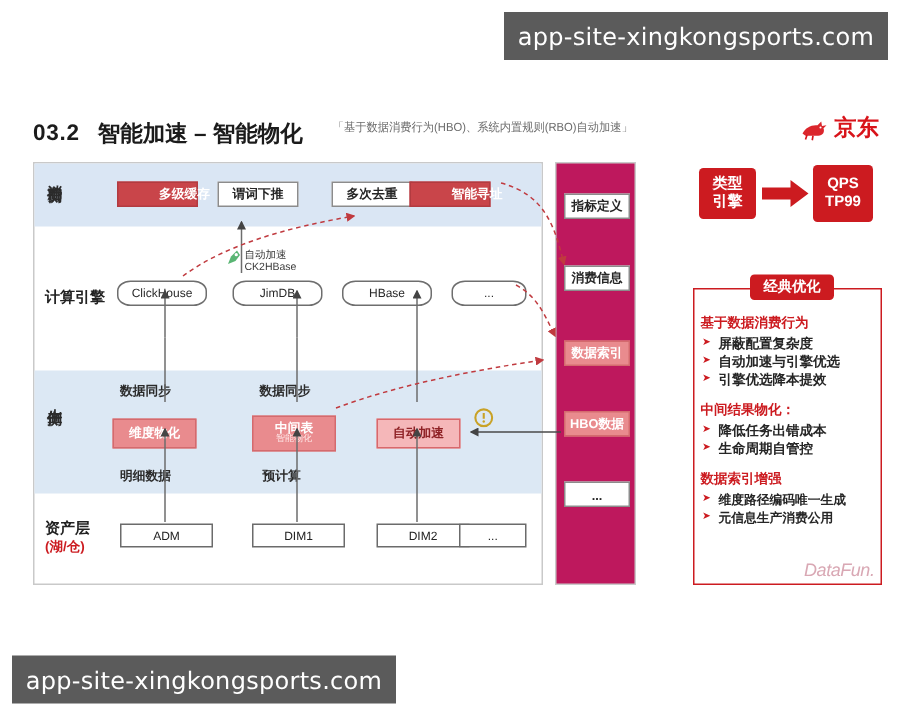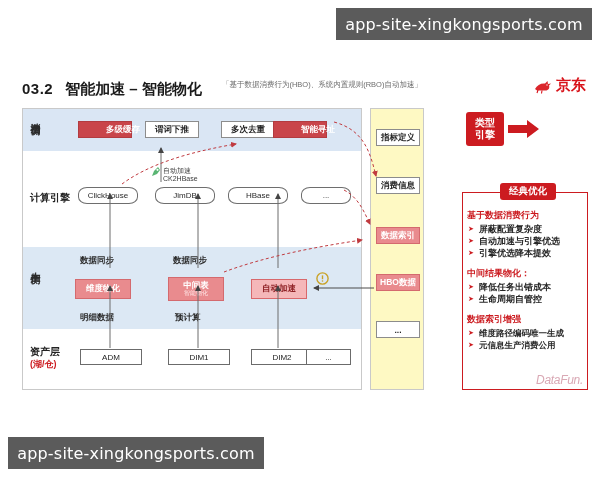--- a/index.html
+++ b/index.html
@@ -139,21 +139,21 @@
 
   .smalltxt {
     position: absolute; font-size: 8.5px; font-weight: bold; color: #2b2b2b;
     white-space: nowrap;
   }
 
   
   .midcol {
     position: absolute; left: 356px; top: 36px;
     width: 54px; height: 282px;
-    border: 1px solid #c9c9c9; box-sizing: border-box; background: #fef9c3;
+    border: 1px solid #c9c9c9; box-sizing: border-box; background: #be185d;
   }
   .midchip {
     position: absolute; left: 5px; width: 44px; height: 17px;
     box-sizing: border-box;
     display: flex; align-items: center; justify-content: center;
     font-size: 8.5px; font-weight: bold; white-space: nowrap;
   }
 
   
   .rbox {
@@ -347,20 +347,24 @@
 
   <div class="rbox" style="left:452px; top:40px; width:38px; height:34px; flex-direction:column;">
     <span>类型</span>
     <span>引擎</span>
   </div>
 
   <svg style="position:absolute; left:494px; top:48px; width:32px; height:18px;" viewBox="0 0 32 18">
     <path d="M0 5 L19 5 L19 0 L31 9 L19 18 L19 13 L0 13 Z" fill="#cc1b20"></path>
   </svg>
 
+  <div class="rbox" style="left:528px; top:38px; width:40px; height:38px; flex-direction:column;">
+    <span>QPS</span>
+    <span>TP99</span>
+  </div>
 
   <div class="opt-panel">
     <div class="opt-group" style="top:16px;">
       <div class="opt-head">基于数据消费行为</div>
       <div class="opt-item">屏蔽配置复杂度</div>
       <div class="opt-item">自动加速与引擎优选</div>
       <div class="opt-item">引擎优选降本提效</div>
     </div>
     <div class="opt-group" style="top:74px;">
       <div class="opt-head">中间结果物化：</div>

